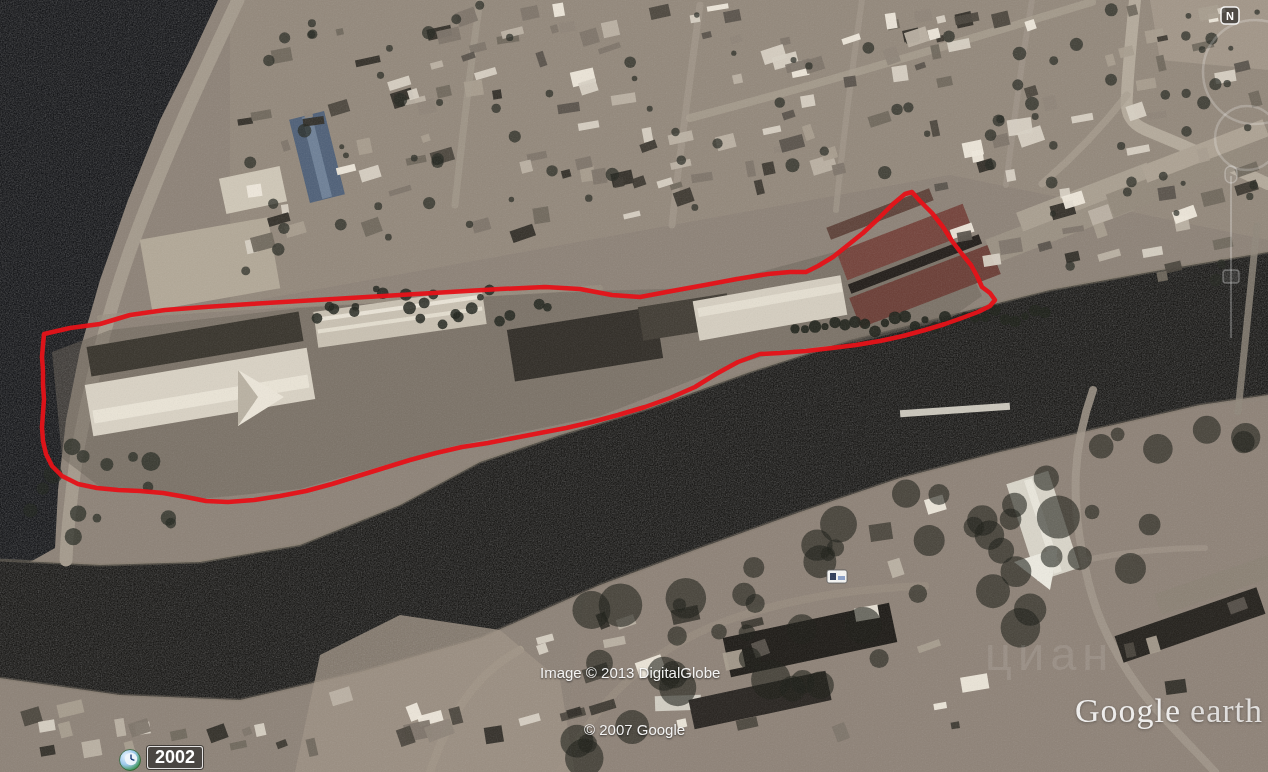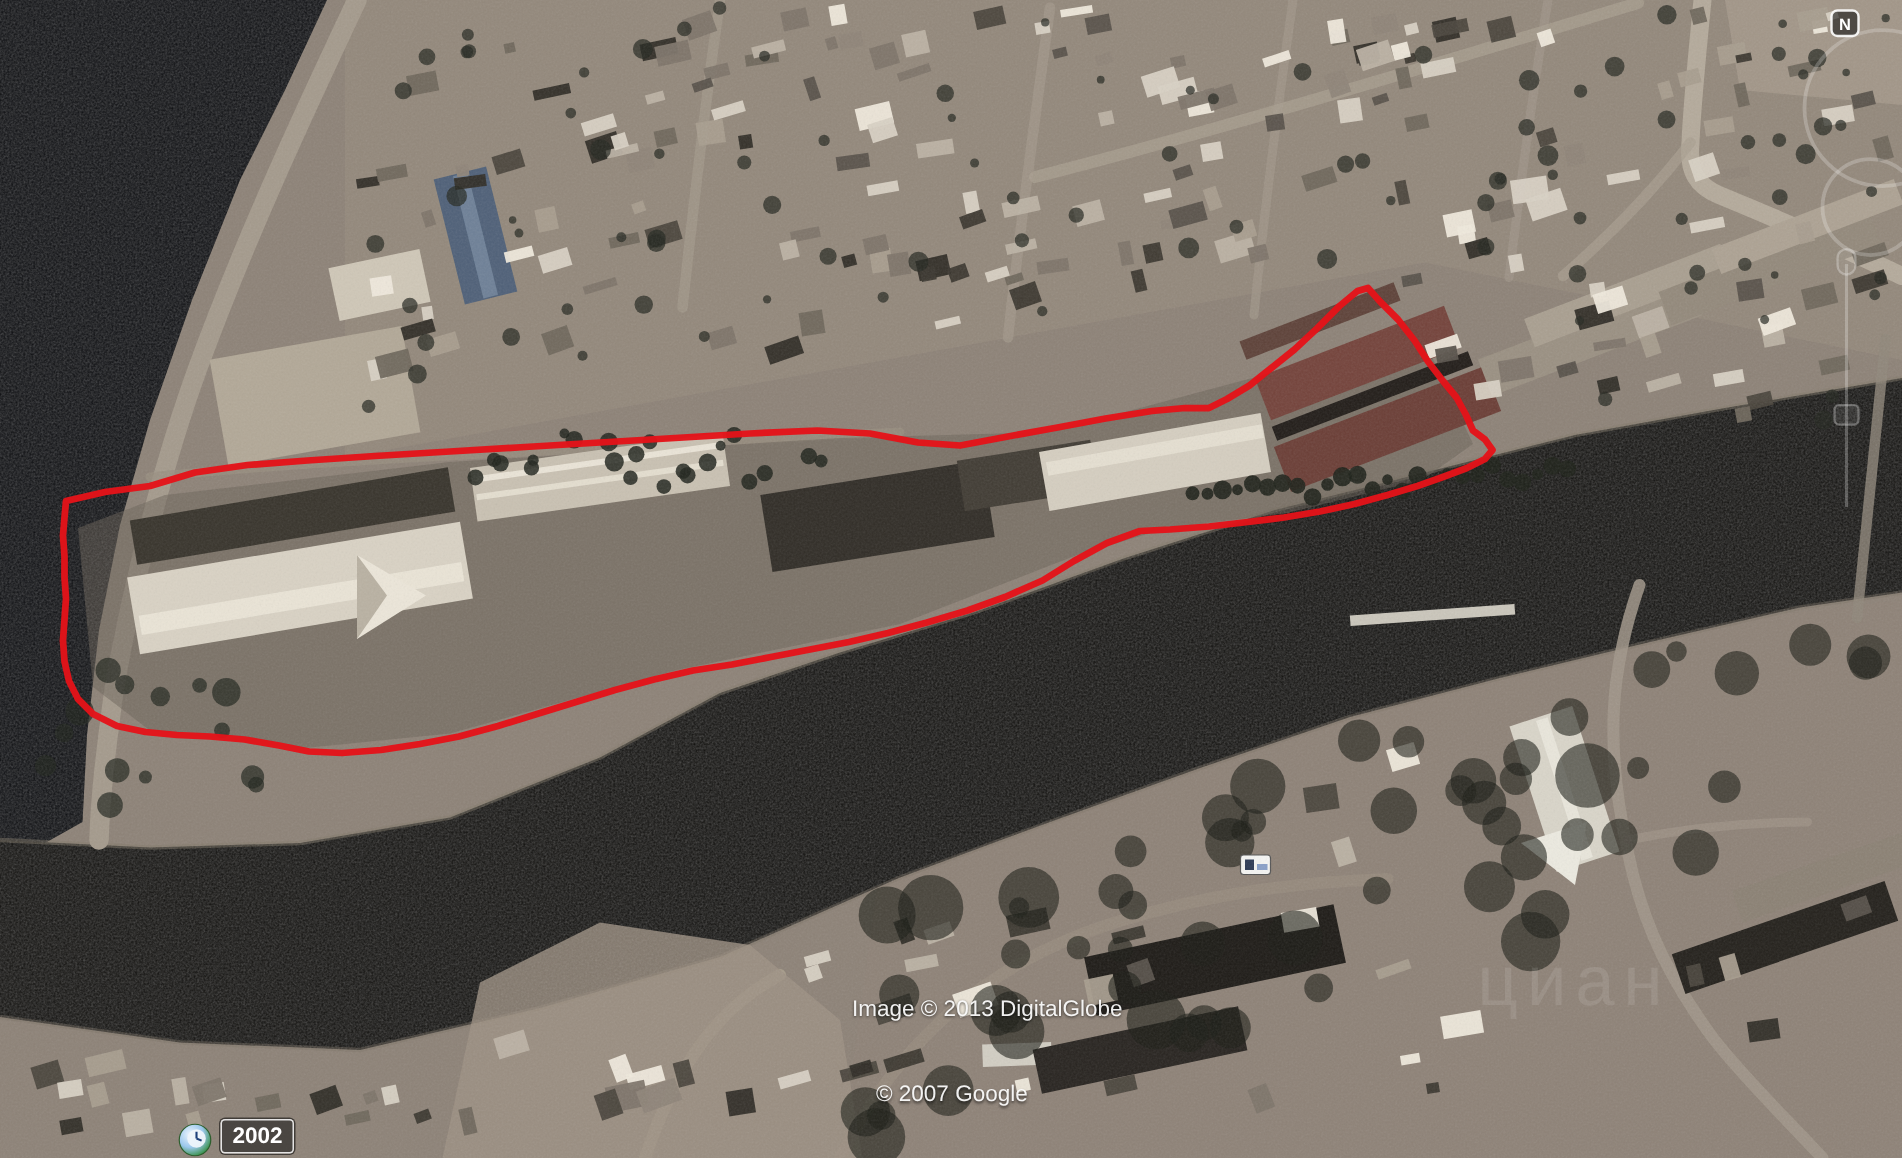--- a/index.html
+++ b/index.html
@@ -12,26 +12,26 @@
              white-space:nowrap;font-size:15px;color:#fff;
              text-shadow:0 1px 2px rgba(0,0,0,.95),0 0 3px rgba(0,0,0,.8);}
   .statusbar .ml8{margin-left:8px}.statusbar .ml12{margin-left:12px}
   .statusbar .ml16{margin-left:16px}.statusbar .ml26{margin-left:26px}
   .statusbar .ml40{margin-left:40px}
   .stream-ring{width:15px;height:15px;border:3px solid #58a7e8;border-radius:50%;
                margin-left:10px;box-shadow:0 0 2px rgba(0,0,0,.5);}
   
   .timebox{position:absolute;left:147px;top:746px;padding:0 7px;height:21px;line-height:21px;
            background:rgba(28,28,28,.6);border:1px solid rgba(245,245,245,.9);border-radius:3px;
-           box-shadow:0 0 0 1px rgba(0,0,0,.55);color:#fff;font-size:15px;font-weight:bold;}
+           box-shadow:0 0 0 1px rgba(0,0,0,.55);color:#fff;font-size:18px;font-weight:bold;}
   .clock{position:absolute;left:118px;top:748px;}
   
   .credit{position:absolute;color:rgba(255,255,255,.93);font-size:15px;
           text-shadow:0 1px 2px rgba(0,0,0,.65);}
-  .credit.dg{left:540px;top:664px;margin-left:28px;}
+  .credit.dg{left:540px;top:664px;}
   .credit.gg{left:584px;top:721px;}
   
   .ge-logo{position:absolute;right:5px;bottom:42px;font-family:"Liberation Serif","DejaVu Serif",serif;
            font-size:34px;letter-spacing:1px;text-shadow:0 1px 3px rgba(0,0,0,.35);}
   .ge-logo .g1{color:rgba(255,255,255,.88);}
   .ge-logo .g2{color:rgba(255,255,255,.78);margin-left:9px;}
   
   .wm{position:absolute;left:985px;top:626px;font-size:47px;font-weight:normal;letter-spacing:6px;
       color:rgba(255,255,255,.10);}
 </style>
@@ -601,14 +601,17 @@
     <line x1="13" y1="11" x2="13" y2="6.5" stroke="#1d3f7a" stroke-width="1.4"></line>
     <line x1="13" y1="11" x2="16.4" y2="12.4" stroke="#1d3f7a" stroke-width="1.4"></line>
   </svg>
   <div class="timebox">
     <span>2002</span>
   </div>
 
   <div class="credit dg">Image © 2013 DigitalGlobe</div>
   <div class="credit gg">© 2007 Google</div>
   <div class="wm">циан</div>
+  <div class="ge-logo">
+    <span class="g1">Google</span><span class="g2">earth</span>
+  </div>
 
 </div>
 
 </body></html>

